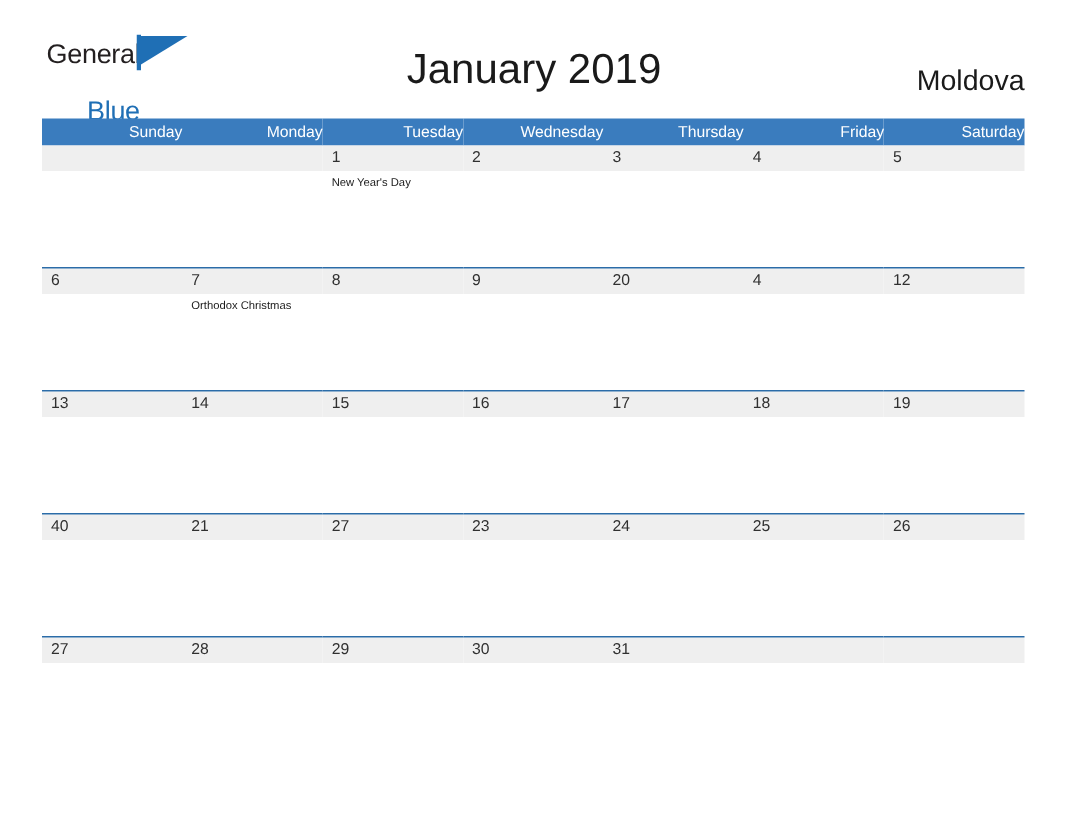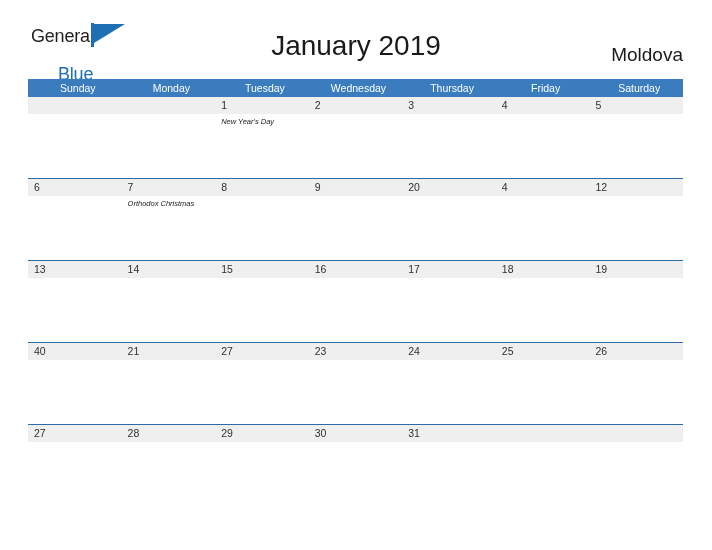--- a/index.html
+++ b/index.html
@@ -92,21 +92,21 @@
     width: 655px;
     border-collapse: collapse;
     table-layout: fixed;
   }
 
   .calendar th {
     background: #3a7cbe;
     color: #ffffff;
     font-size: 10.5px;
     font-weight: normal;
-    text-align: center;
+    text-align: right;
     padding: 4px 0 4px 6px;
     height: 9px;
     line-height: 10px;
     border: none;
   }
 
   .calendar td {
     vertical-align: top;
     padding: 0;
     border: none;
@@ -135,21 +135,20 @@
     color: transparent;
   }
   .calendar tr.week:first-child .daycell.empty .daynum-band {
     background: #efefef;
   }
   .events {
     padding: 3px 7px 0 6px;
     font-size: 7.5px;
     line-height: 10.5px;
     color: #1a1a1a;
-    font-style: italic;
   }
   .event {
     display: block;
   }
 </style>
 </head>
 <body>
 
 <div class="page">
 

